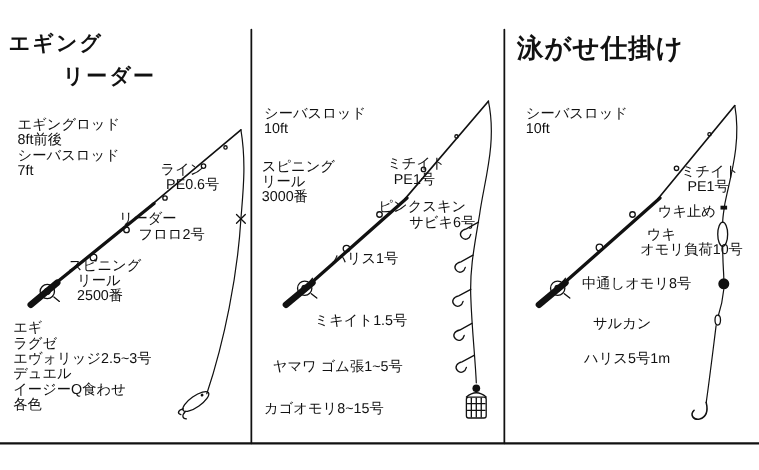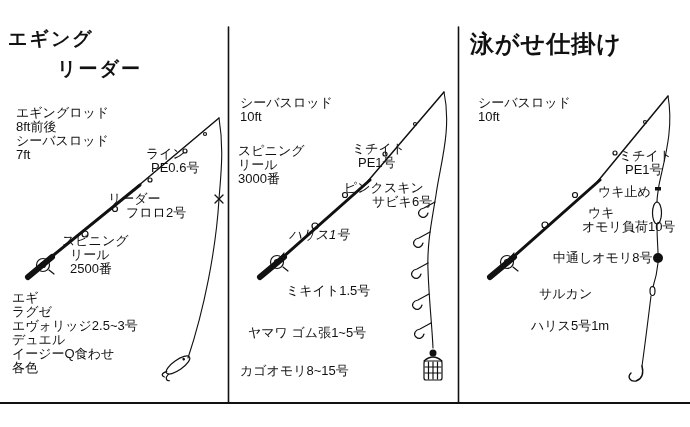--- a/index.html
+++ b/index.html
@@ -172,34 +172,34 @@
   <span class="lbl" style="left:238px; top:144px;">スピニング</span>
   <span class="lbl" style="left:238px; top:158px;">リール</span>
   <span class="lbl" style="left:238px; top:172px;">3000番</span>
 
   <span class="lbl" style="left:352px; top:142px;">ミチイト</span>
   <span class="lbl" style="left:358px; top:156px;">PE1号</span>
 
   <span class="lbl" style="left:344px; top:181px;">ピンクスキン</span>
   <span class="lbl" style="left:349px; top:195px;margin-left:23px;">サビキ6号</span>
 
-  <span class="lbl" style="left:289px; top:228px;font-style:italic;">ハリス1号</span>
+  <span class="lbl" style="left:302px; top:228px;">ハリス1号</span>
   <span class="lbl" style="left:286px; top:284px;">ミキイト1.5号</span>
   <span class="lbl" style="left:248px; top:326px;">ヤマワ ゴム張1~5号</span>
   <span class="lbl" style="left:240px; top:364px;">カゴオモリ8~15号</span>
 
   <span class="title t2" style="left:470px; top:28px;">泳がせ仕掛け</span>
 
   <span class="lbl" style="left:478px; top:96px;">シーバスロッド</span>
   <span class="lbl" style="left:478px; top:110px;">10ft</span>
 
   <span class="lbl" style="left:619px; top:149px;">ミチイト</span>
   <span class="lbl" style="left:625px; top:163px;">PE1号</span>
 
   <span class="lbl" style="left:598px; top:185px;">ウキ止め</span>
   <span class="lbl" style="left:588px; top:206px;">ウキ</span>
   <span class="lbl" style="left:582px; top:220px;">オモリ負荷10号</span>
 
-  <span class="lbl" style="left:553px; top:251px;">中通しオモリ8号</span>
+  <span class="lbl" style="left:529px; top:251px;">中通しオモリ8号</span>
   <span class="lbl" style="left:539px; top:287px;">サルカン</span>
   <span class="lbl" style="left:531px; top:319px;">ハリス5号1m</span>
 
 </div>
 
 </body></html>

